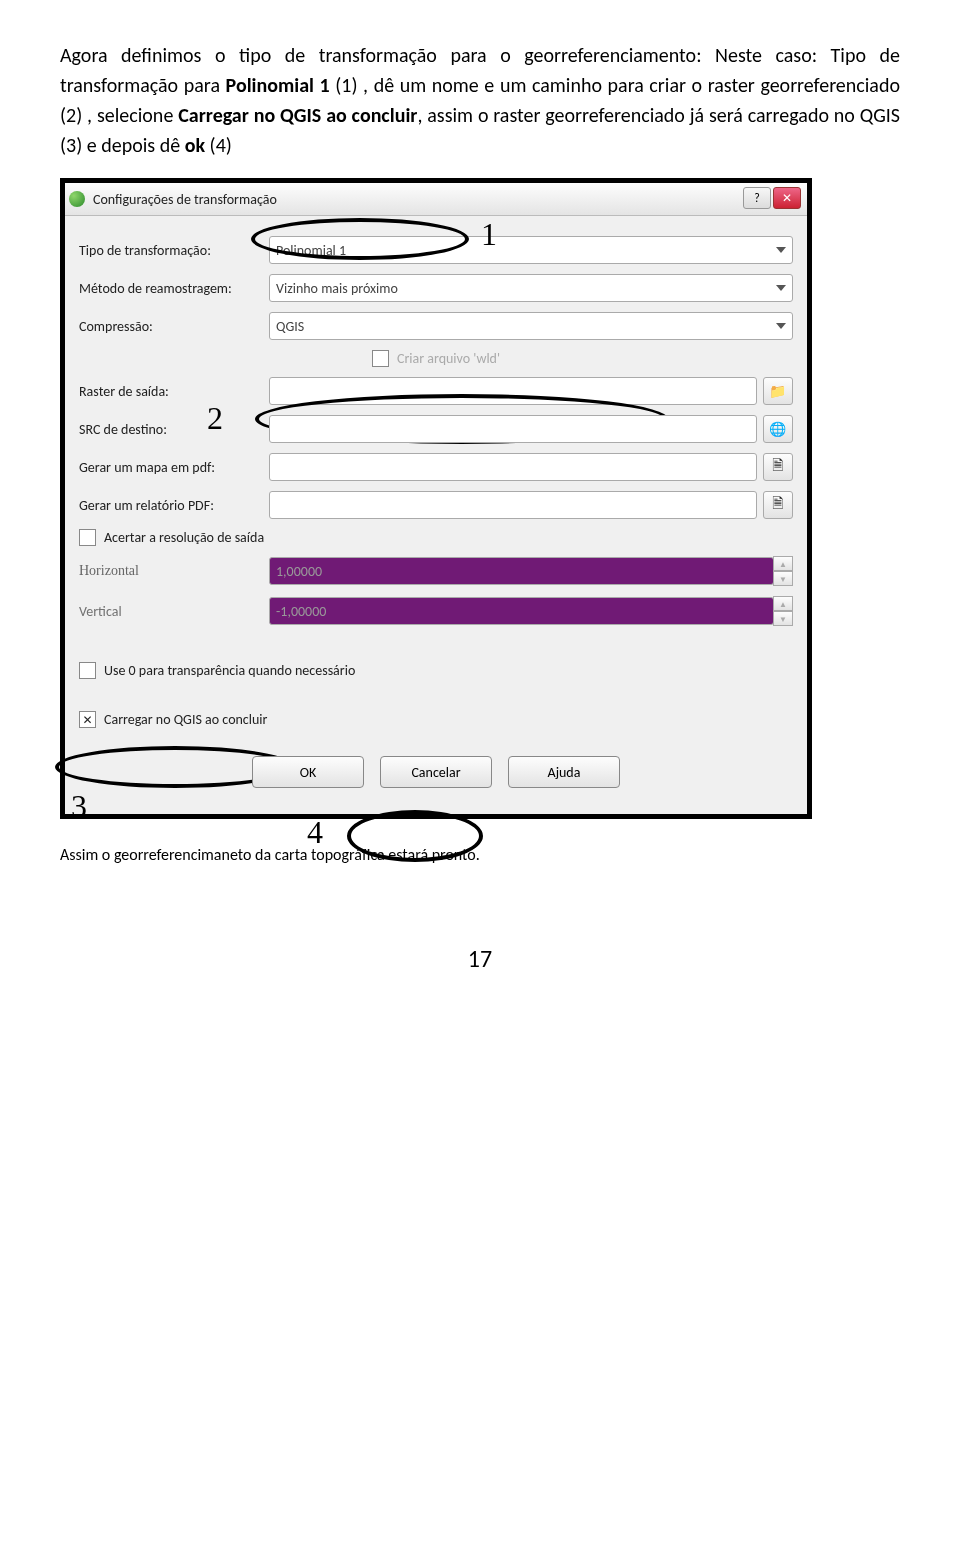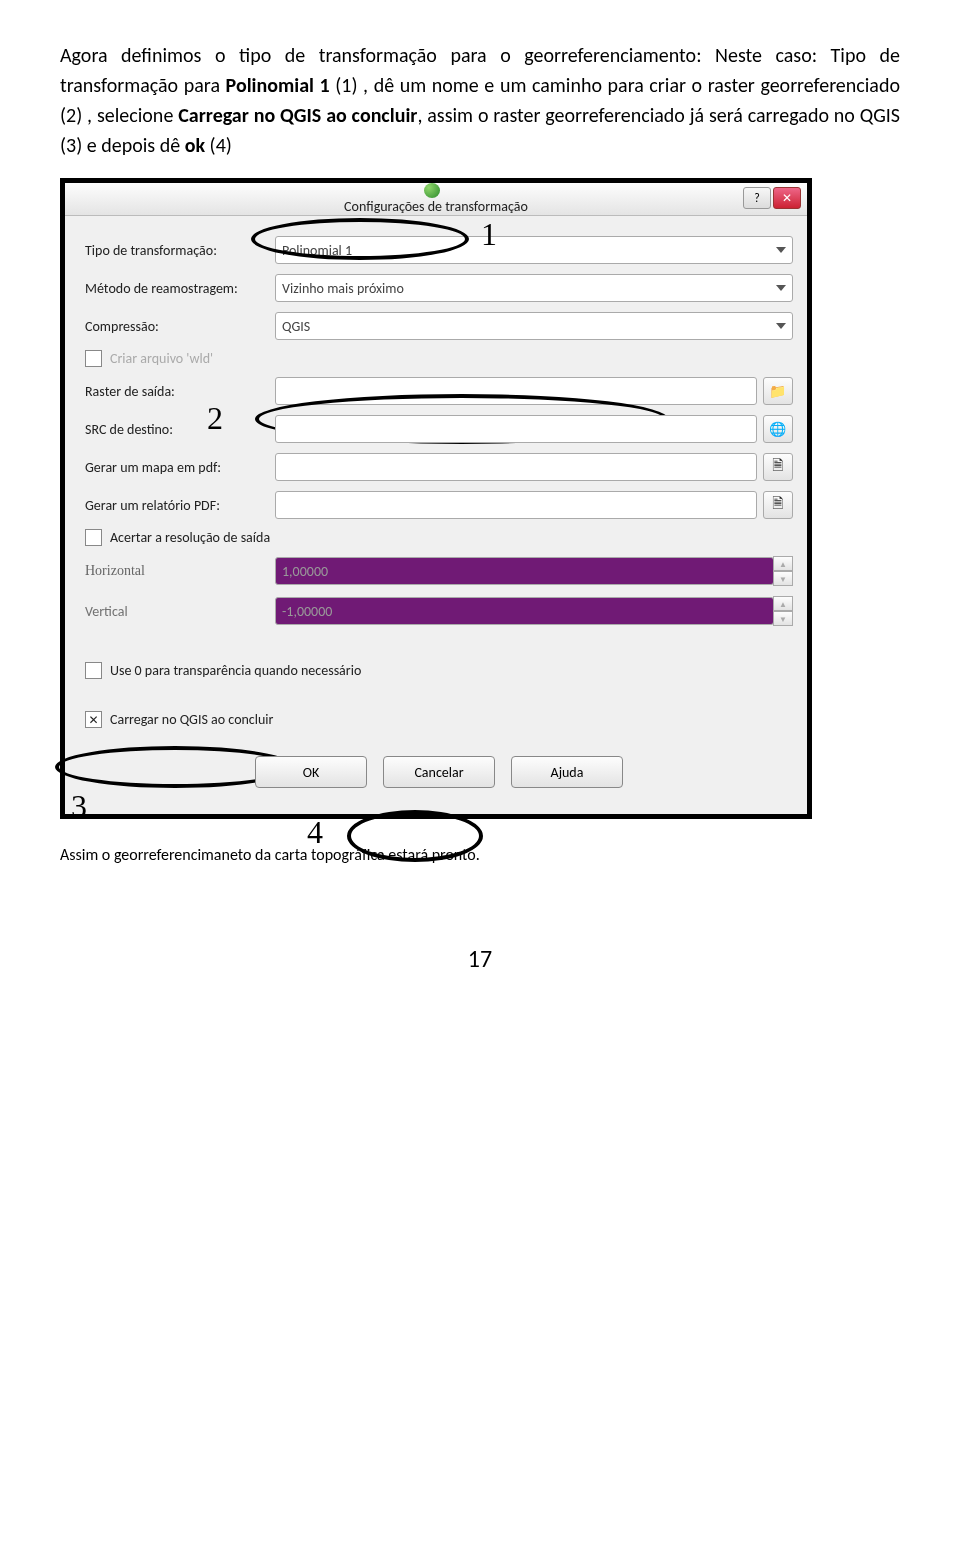--- a/index.html
+++ b/index.html
@@ -26,21 +26,20 @@
     position: relative;
   }
   .titlebar {
     height: 32px;
     background: linear-gradient(#fdfdfd,#e4e4e4);
     border-bottom: 1px solid #bbb;
     display: flex;
     align-items: center;
     padding: 0 4px;
     position: relative;
-    flex-direction: column;
   }
   .titlebar .globe-icon {
     width: 16px; height: 16px;
     margin-right: 8px;
     background: radial-gradient(circle at 30% 30%, #8fd66b, #2b8a2b);
     border-radius: 50%;
   }
   .titlebar .title-text {
     font-size: 14px;
     color: #222;
@@ -59,32 +58,32 @@
     font-size: 12px;
     display: flex; align-items: center; justify-content: center;
   }
   .win-btn.close {
     background: linear-gradient(#e68,#c23);
     color: #fff;
     border-color: #933;
   }
 
   .dlg-body {
-    padding: 10px 14px 16px 20px;
+    padding: 10px 14px 16px 14px;
     background: #f0f0f0;
   }
   .form-row {
     display: flex;
     align-items: center;
     margin: 10px 0;
     font-size: 14px;
     color: #222;
     position: relative;
   }
-  .form-row.disabled { color: #aaa; }
+  .form-row.disabled { color: #aaa; justify-content: center; }
   .form-label {
     width: 190px;
     flex-shrink: 0;
   }
   .form-input {
     flex: 1;
     height: 26px;
     background: #fff;
     border: 1px solid #aaa;
     border-radius: 3px;

